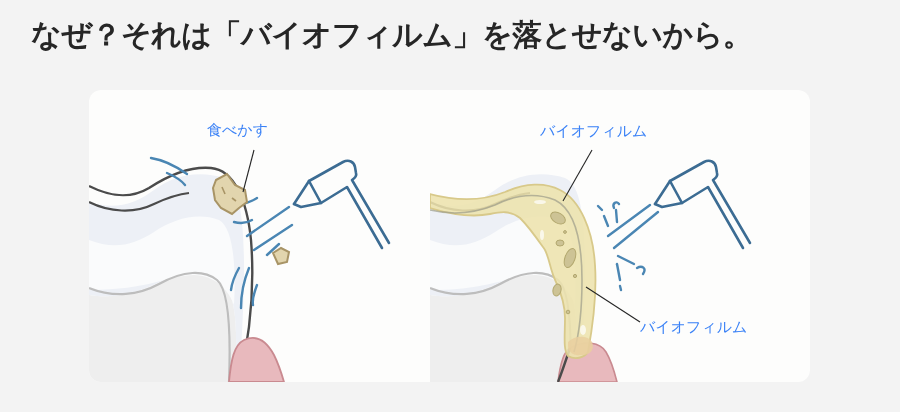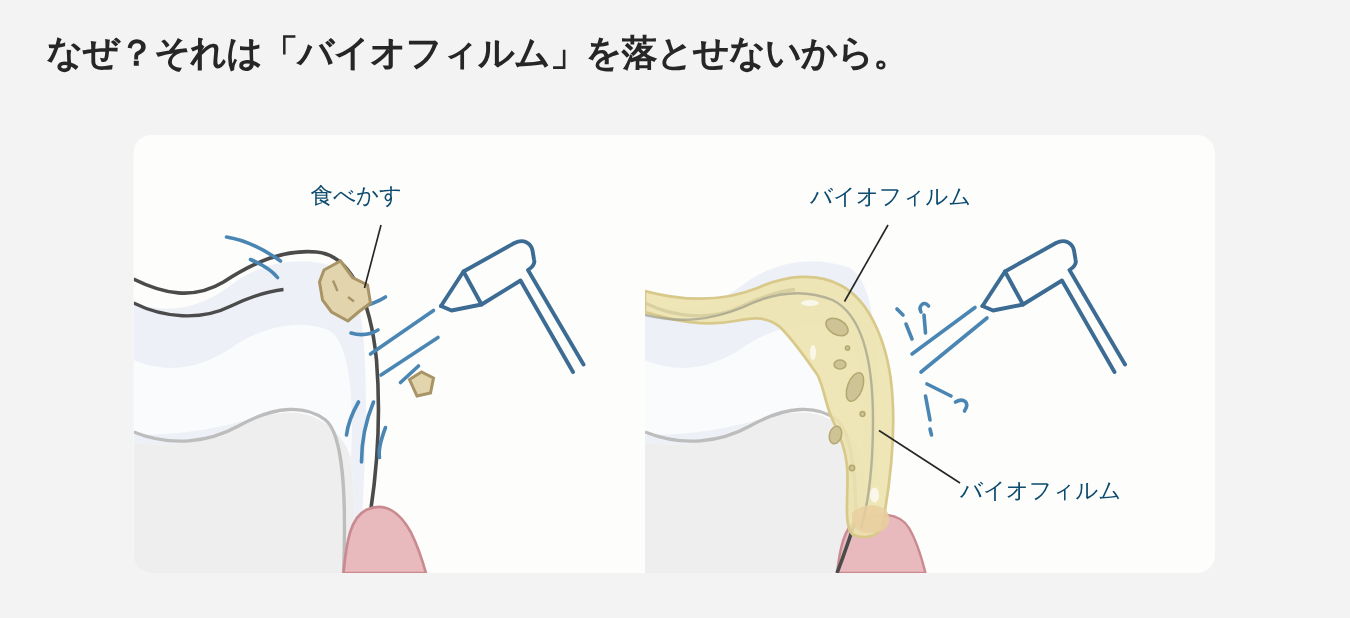--- a/index.html
+++ b/index.html
@@ -14,21 +14,21 @@
   .page {
     position: relative;
     width: 900px;
     height: 412px;
     background: #f3f3f3;
   }
   .headline {
     position: absolute;
     left: 31px;
     top: 10px;
-    font-size: 24px;
+    font-size: 30px;
     font-weight: bold;
     color: #262626;
     letter-spacing: -0.5px;
     white-space: nowrap;
     line-height: 50px;
   }
   .card {
     position: absolute;
     left: 89px;
     top: 90px;
@@ -43,21 +43,21 @@
     top: 0;
     height: 292px;
     overflow: hidden;
   }
   .panel-left { left: 0; width: 361px; }
   .panel-right { left: 341px; width: 360px; }
   .panel svg { position: absolute; left: 0; top: 0; }
   .label {
     position: absolute;
     font-size: 15px;
-    color: #0c4a6e;
+    color: #3b82f6;
     white-space: nowrap;
     line-height: 18px;
   }
 </style>
 </head>
 <body>
 
 <div class="page">
   <div class="headline">なぜ？それは「バイオフィルム」を落とせないから。</div>
 

